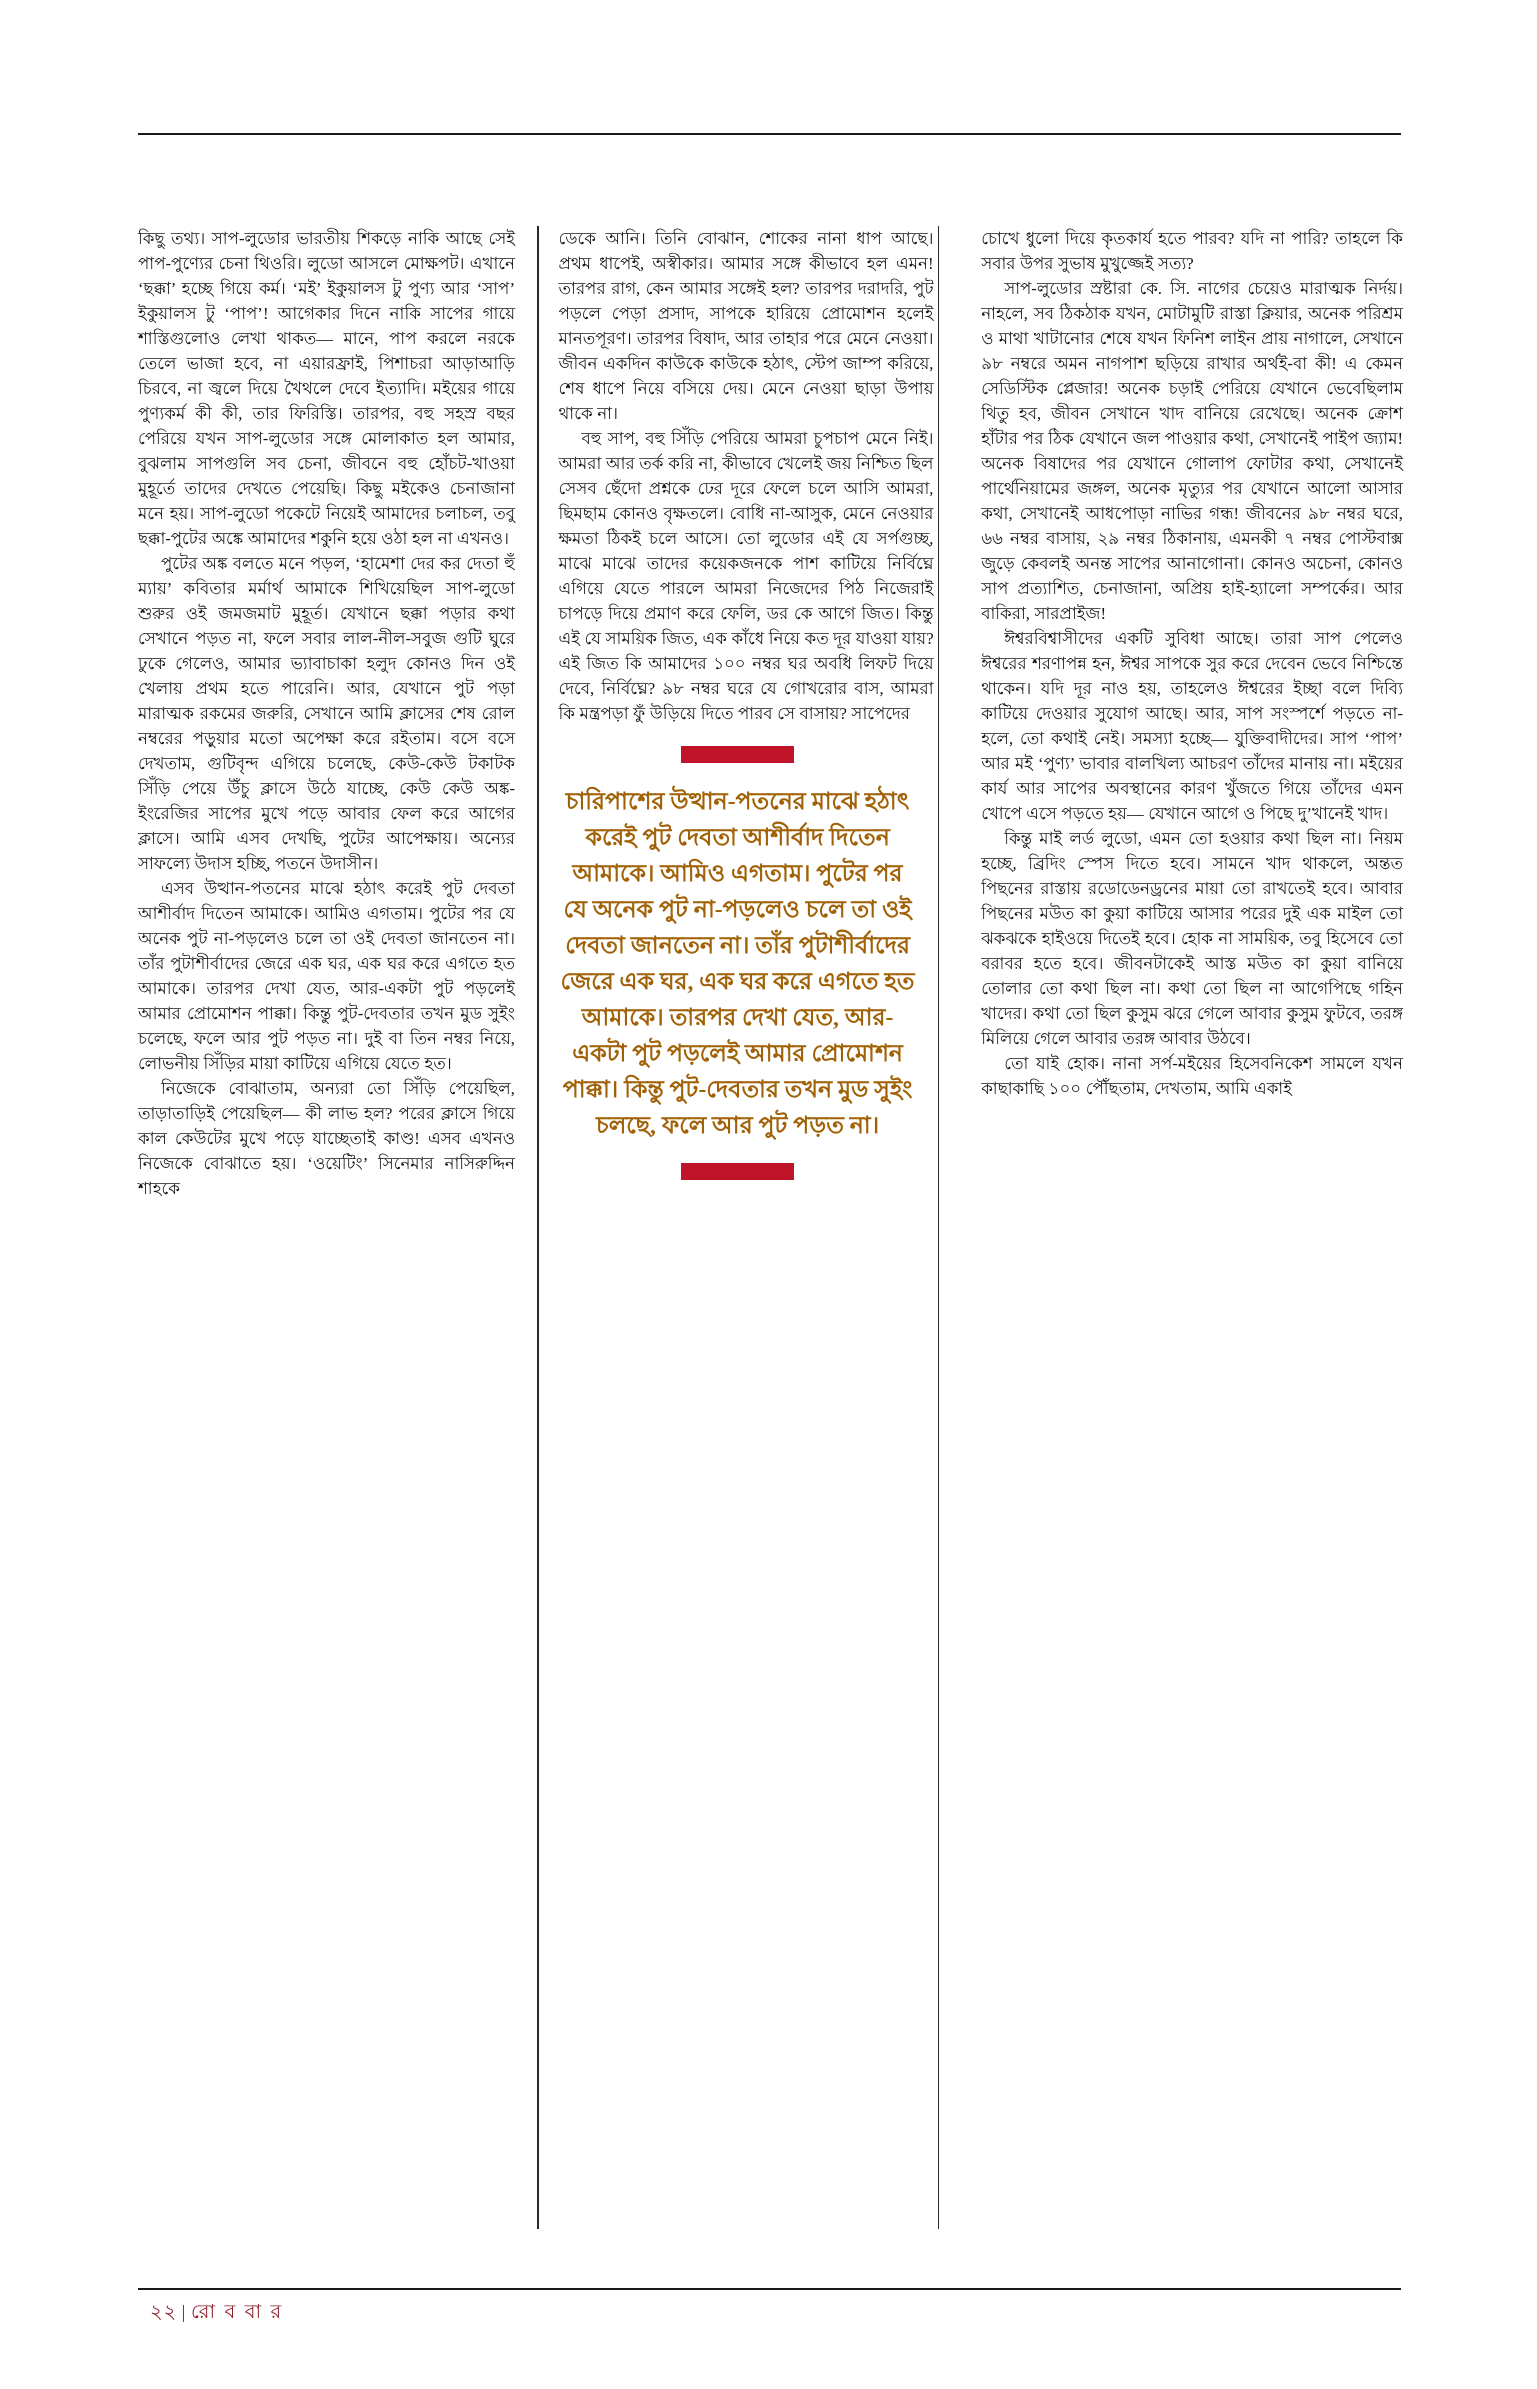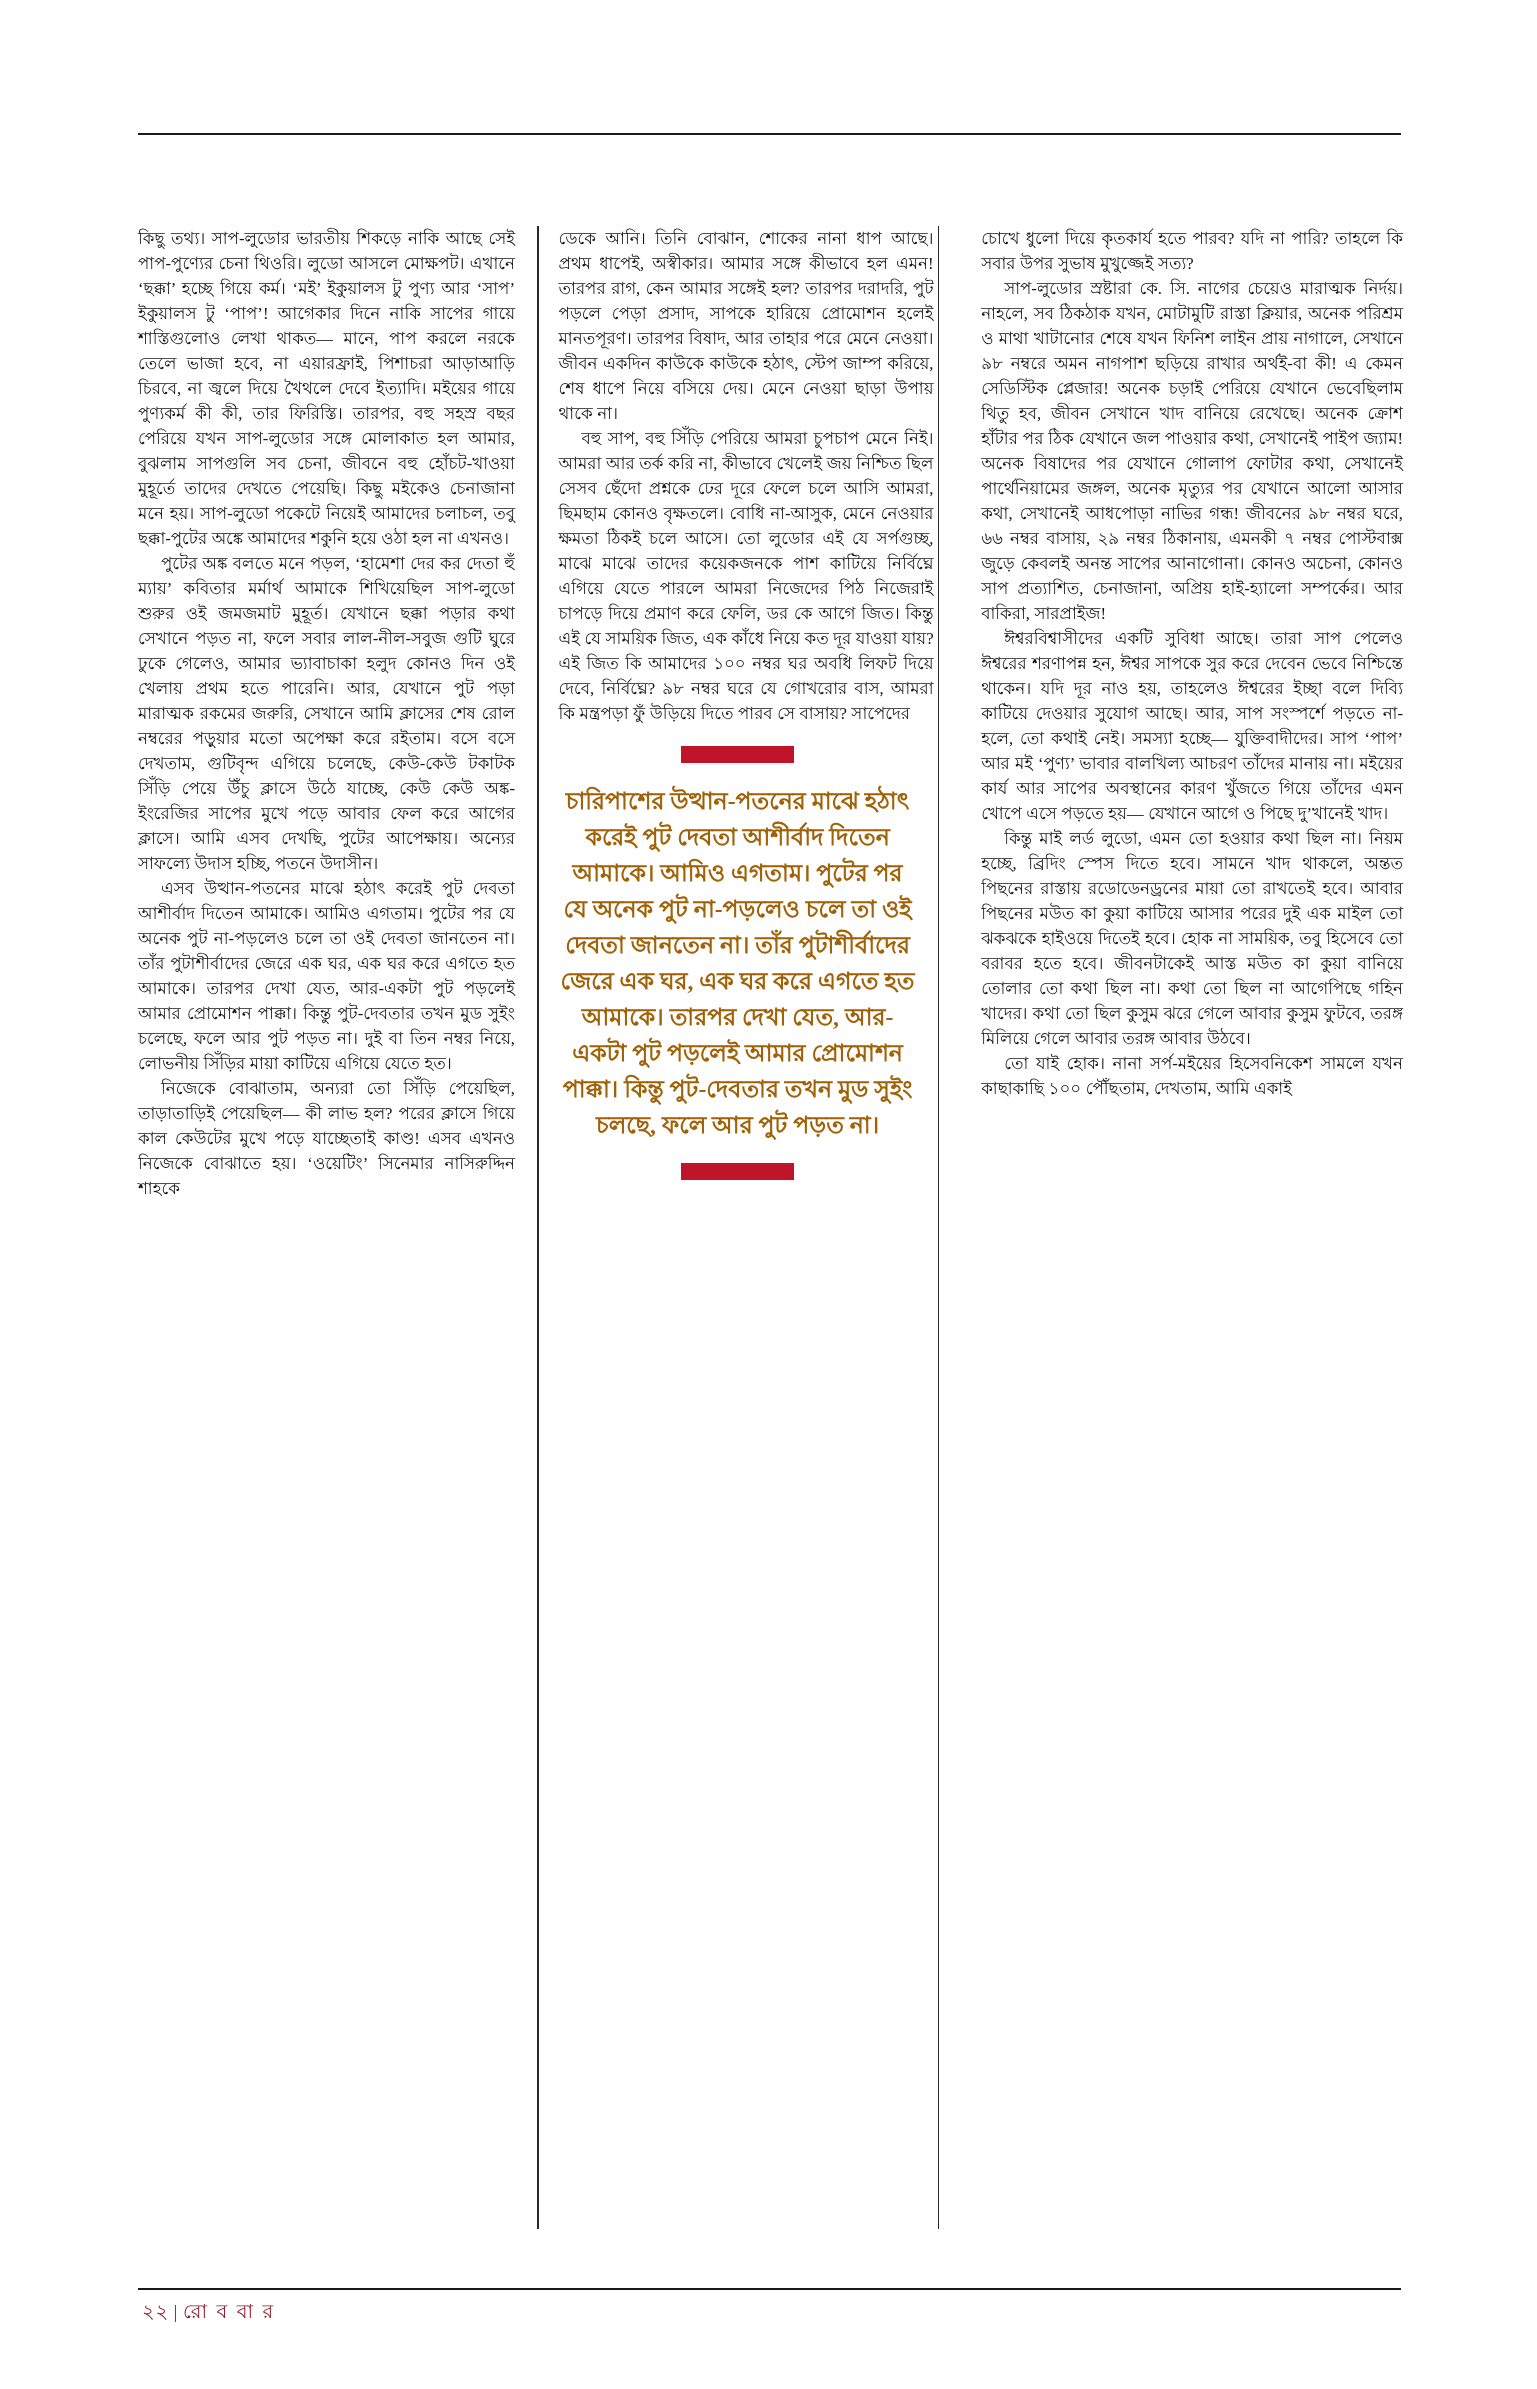--- a/index.html
+++ b/index.html
@@ -99,21 +99,21 @@
   .footer-rule {
     position: absolute;
     left: 0;
     top: 0;
     width: 1263px;
     height: 2.3px;
     background: #1a1a1a;
   }
   .folio {
     position: absolute;
-    left: 4px;
+    left: 12px;
     top: 9.3px;
     font-size: 19.4px;
     color: #8d1f2c;
     letter-spacing: 0.8px;
     font-family: "Liberation Serif", "DejaVu Serif", serif;
   }
   .folio .num { color: #8d1f2c; }
   .folio .sep { color: #8d1f2c; padding: 0 4.7px; }
   .folio .mag { color: #8d1f2c; letter-spacing: 2.3px; }
 </style>

